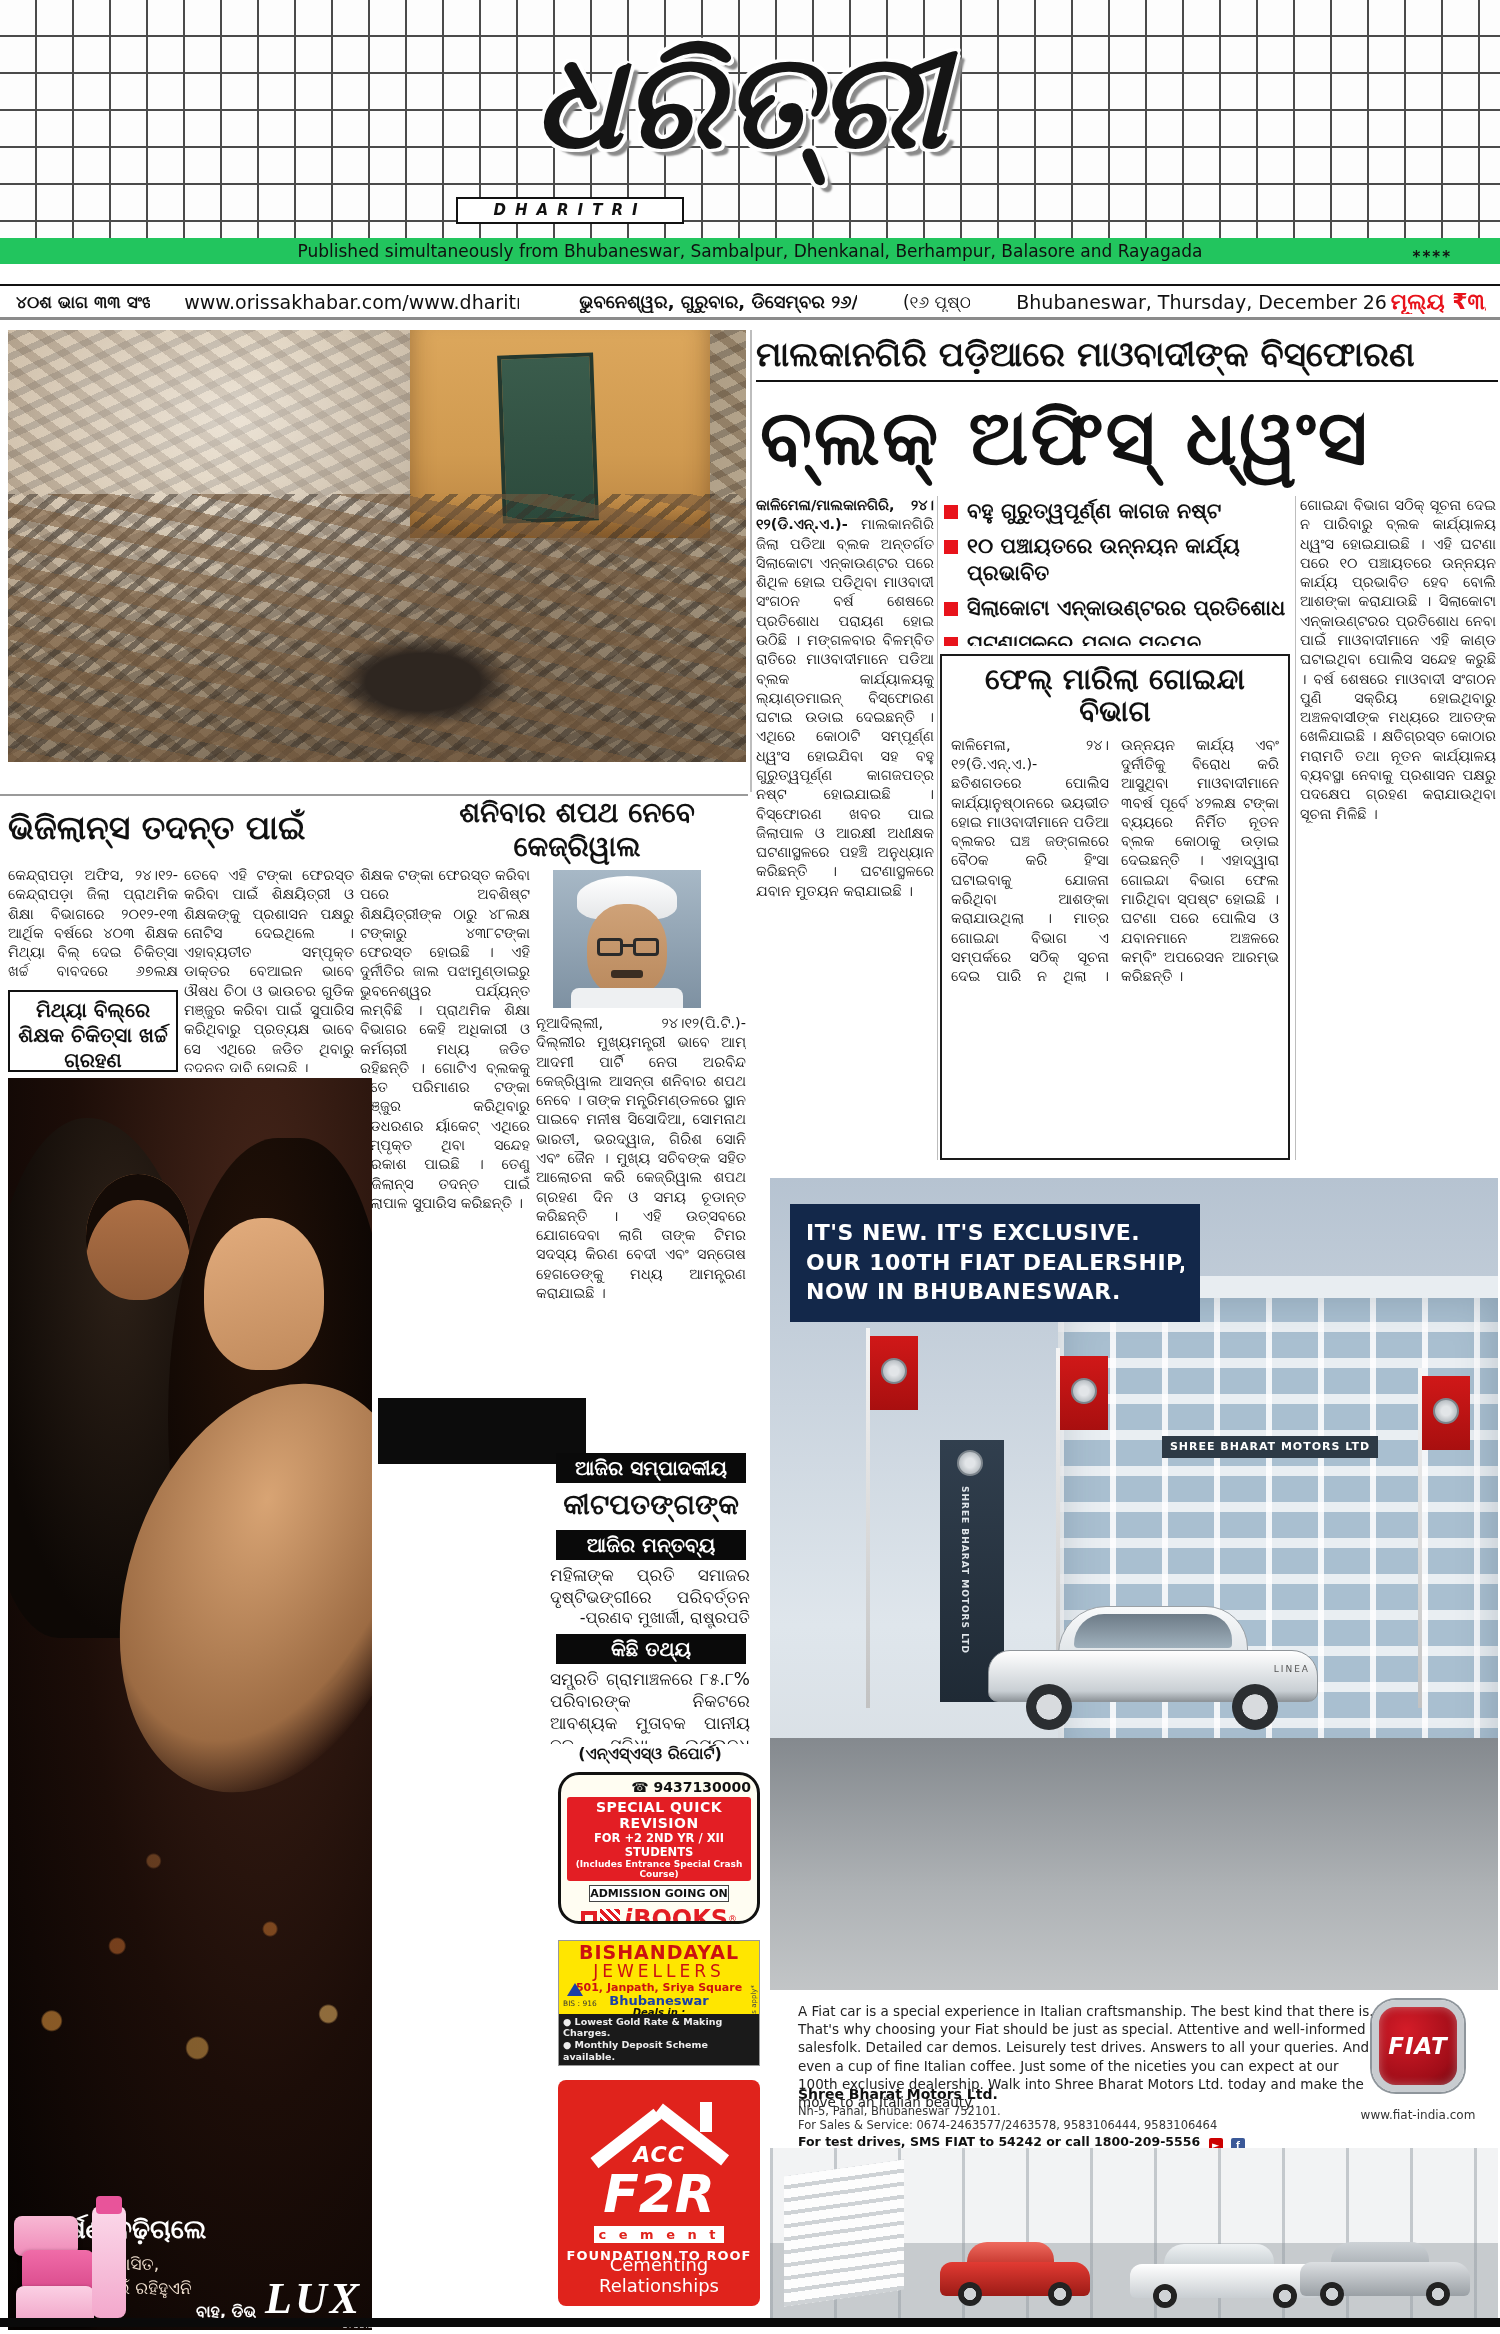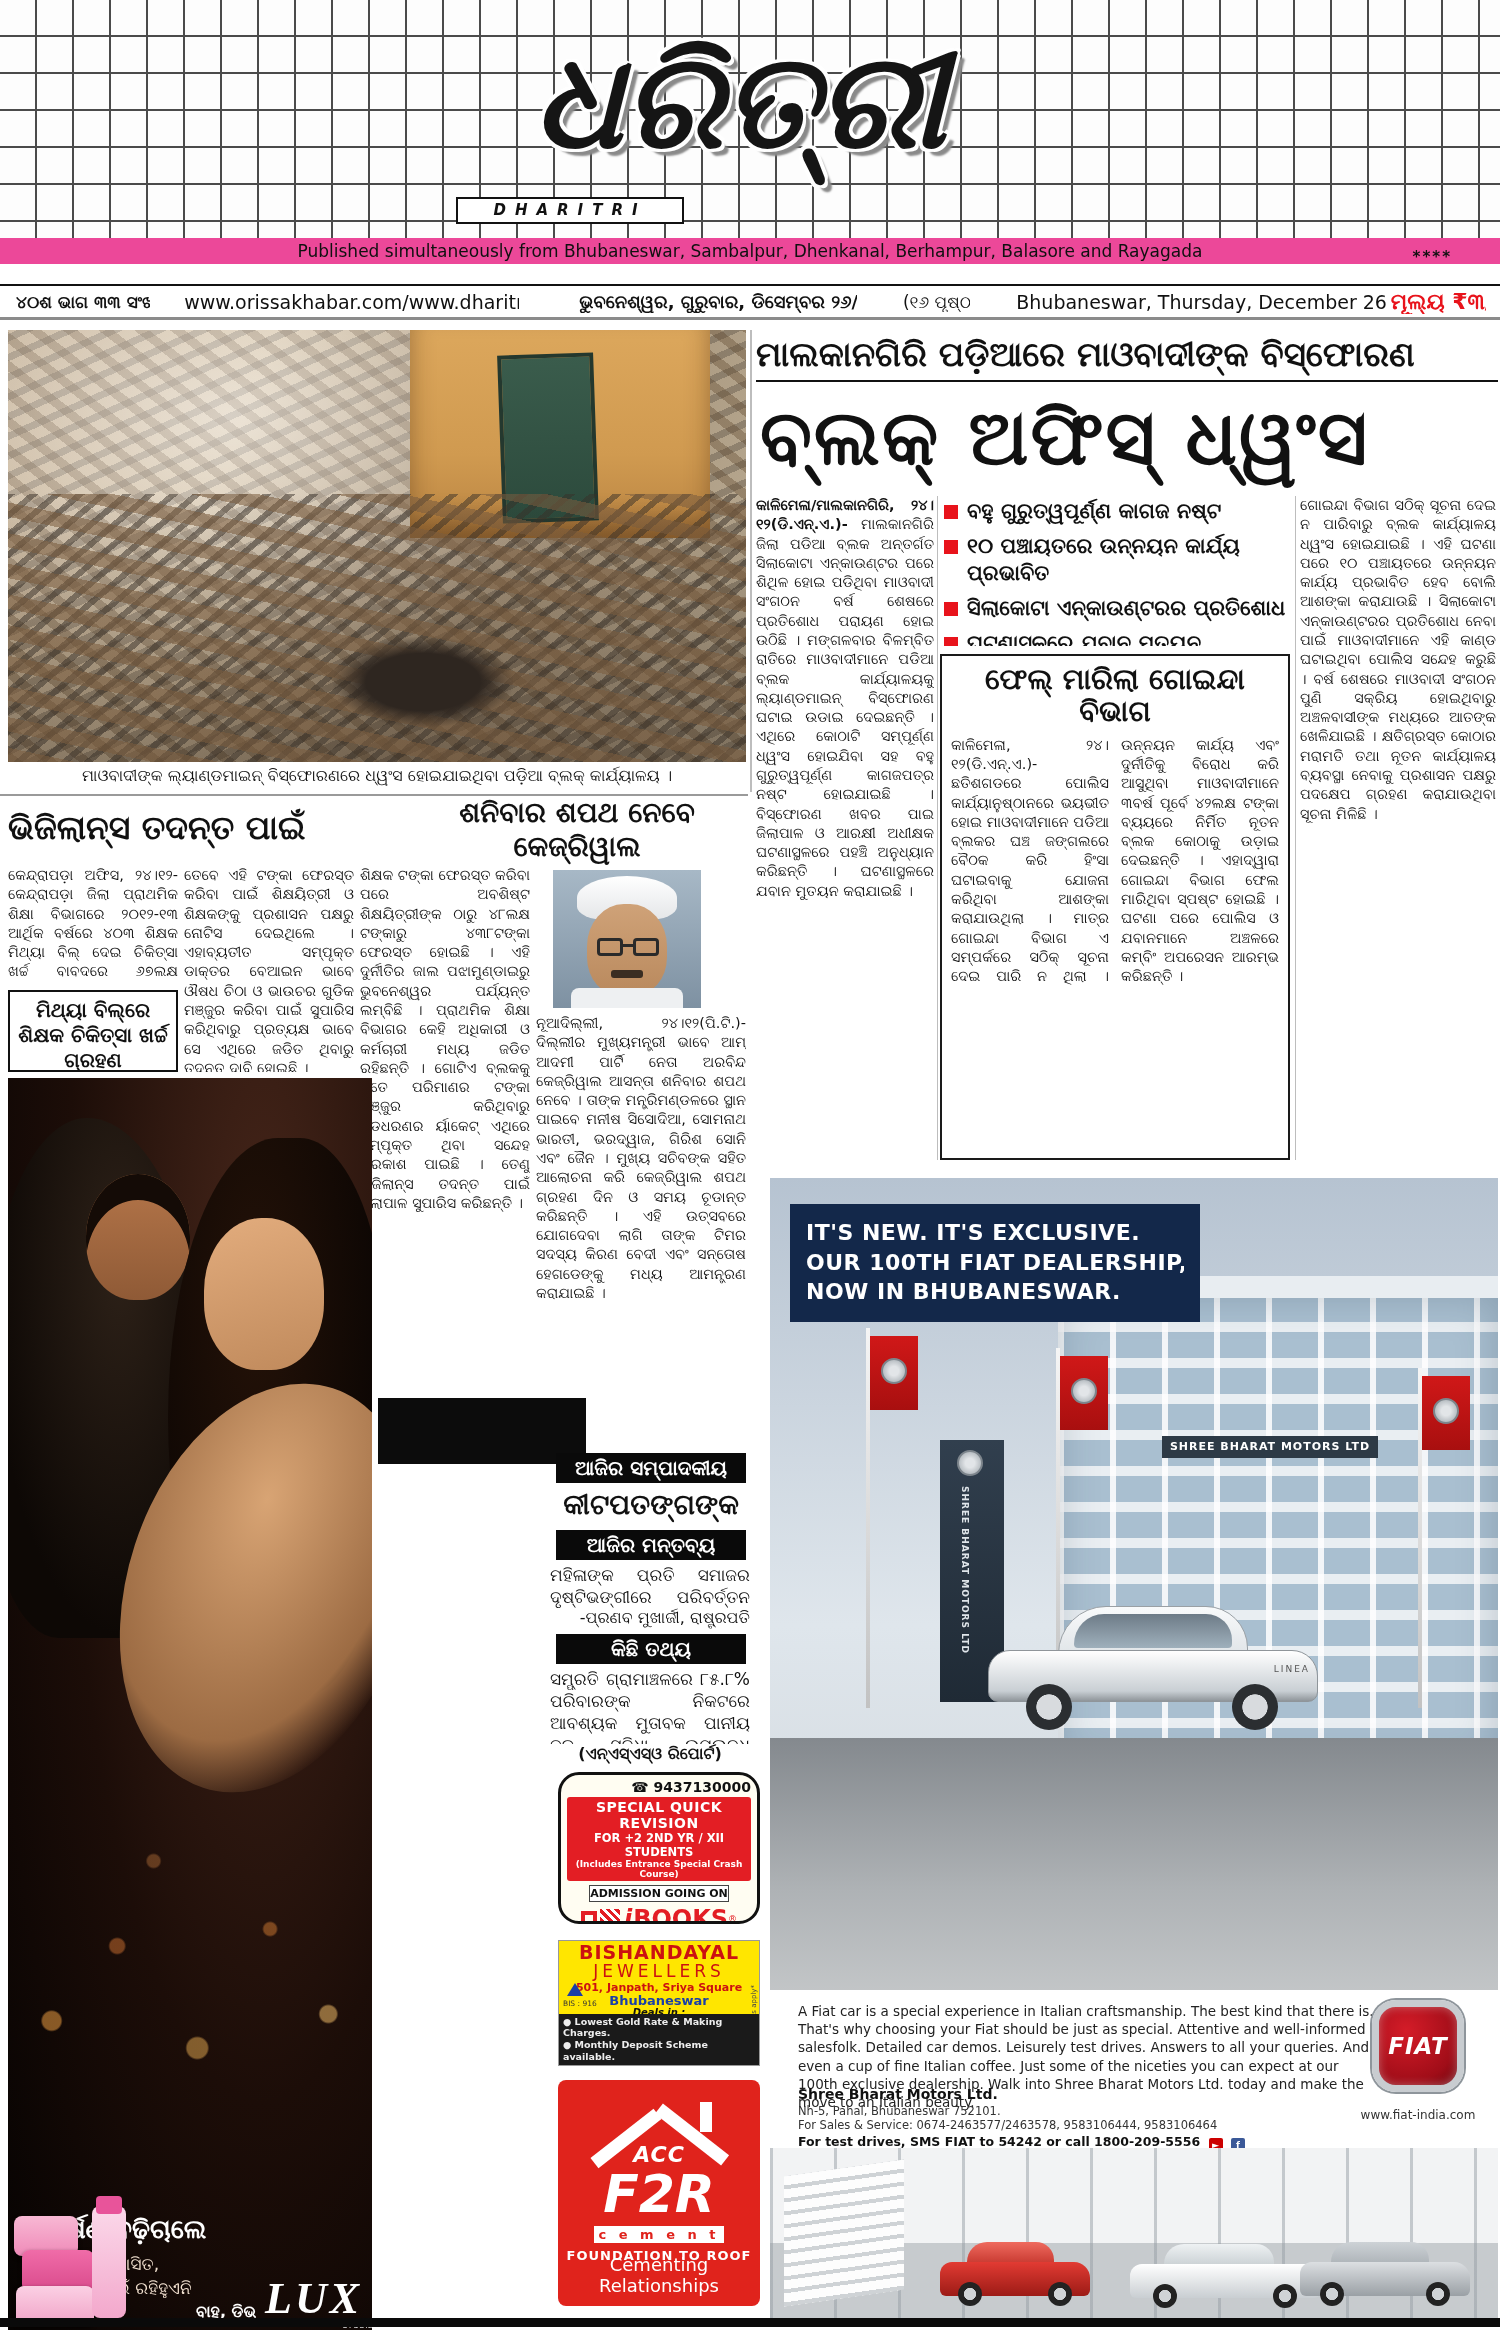--- a/index.html
+++ b/index.html
@@ -10,21 +10,21 @@
   
   #masthead{position:absolute;left:0;top:0;width:1500px;height:238px;background:
     repeating-linear-gradient(to right, transparent 0 35px, #4b4b4b 35px 37px),
     repeating-linear-gradient(to bottom, transparent 0 35px, #4b4b4b 35px 37px),#fdfdfd;}
   .logo-odia{position:absolute;left:420px;top:6px;width:640px;height:200px;
     font-size:132px;font-weight:bold;font-style:italic;color:#151515;line-height:190px;text-align:center;
     text-shadow:-3px -3px 0 #fff,3px -3px 0 #fff,-3px 3px 0 #fff,3px 3px 0 #fff,7px 7px 2px #8a8a8a;overflow:hidden;}
   .dharitri-box{position:absolute;left:456px;top:197px;width:228px;height:27px;background:#fff;
     border:2px solid #111;font-size:15px;font-weight:bold;font-style:italic;letter-spacing:9px;
     text-align:center;line-height:23px;color:#111;}
-  .published{position:absolute;left:0;top:238px;width:1500px;height:26px;background:#ec4899;
+  .published{position:absolute;left:0;top:238px;width:1500px;height:26px;background:#22c55e;
     font-size:17px;text-align:center;line-height:26px;color:#101010;}
   .stars{position:absolute;right:48px;top:248px;font-size:15px;font-weight:bold;letter-spacing:2px;color:#111;background:transparent;}
 
   
   #datebar{position:absolute;left:0;top:284px;width:1500px;height:36px;background:#fff;
     border-top:2px solid #111;border-bottom:3px solid #8b8b8b;display:flex;align-items:center;}
   #datebar span{white-space:nowrap;overflow:hidden;}
   .db-edition{margin-left:16px;font-size:17px;font-weight:bold;}
   .db-site{margin-left:34px;font-size:19px;}
   .db-odate{margin-left:60px;font-size:18px;font-weight:bold;}
@@ -271,21 +271,20 @@
     <span class="db-edate">Bhubaneswar,  Thursday, December 26 / 2013</span>
     <span class="db-price">ମୂଲ୍ୟ ₹୩/-</span>
   </div>
 
   <div id="mainphoto">
     <div class="ph-wall"></div>
     <div class="ph-door"></div>
     <div class="ph-debris"></div>
     <div class="ph-char"></div>
   </div>
-  <div class="caption">ମାଓବାଦୀଙ୍କ ଲ୍ୟାଣ୍ଡମାଇନ୍ ବିସ୍ଫୋରଣରେ ଧ୍ୱଂସ ହୋଇଯାଇଥିବା ପଡ଼ିଆ ବ୍ଲକ୍ କାର୍ଯ୍ୟାଳୟ ।</div>
   <div class="caption-rule"></div>
 
   <div class="kicker">ମାଲକାନଗିରି ପଡ଼ିଆରେ ମାଓବାଦୀଙ୍କ ବିସ୍ଫୋରଣ</div>
   <div class="kicker-rule"></div>
   <div class="lead-headline">ବ୍ଲକ୍ ଅଫିସ୍ ଧ୍ୱଂସ</div>
 
   <div class="lead-colA"><span class="dateline">କାଳିମେଳା/ମାଲକାନଗିରି, ୨୪।୧୨(ଡି.ଏନ୍.ଏ.)-</span> <span>ମାଲକାନଗିରି ଜିଲା ପଡିଆ ବ୍ଲକ ଅନ୍ତର୍ଗତ ସିଲାକୋଟା ଏନ୍‌କାଉଣ୍ଟର ପରେ ଶିଥିଳ ହୋଇ ପଡିଥିବା ମାଓବାଦୀ ସଂଗଠନ ବର୍ଷ ଶେଷରେ ପ୍ରତିଶୋଧ ପରାୟଣ ହୋଇ ଉଠିଛି । ମଙ୍ଗଳବାର ବିଳମ୍ବିତ ରାତିରେ ମାଓବାଦୀମାନେ ପଡିଆ ବ୍ଲକ କାର୍ଯ୍ୟାଳୟକୁ ଲ୍ୟାଣ୍ଡମାଇନ୍ ବିସ୍ଫୋରଣ ଘଟାଇ ଉଡାଇ ଦେଇଛନ୍ତି । ଏଥିରେ କୋଠାଟି ସମ୍ପୂର୍ଣ୍ଣ ଧ୍ୱଂସ ହୋଇଯିବା ସହ ବହୁ ଗୁରୁତ୍ୱପୂର୍ଣ୍ଣ କାଗଜପତ୍ର ନଷ୍ଟ ହୋଇଯାଇଛି । ବିସ୍ଫୋରଣ ଖବର ପାଇ ଜିଲାପାଳ ଓ ଆରକ୍ଷୀ ଅଧୀକ୍ଷକ ଘଟଣାସ୍ଥଳରେ ପହଞ୍ଚି ଅନୁଧ୍ୟାନ କରିଛନ୍ତି । ଘଟଣାସ୍ଥଳରେ ଯବାନ ମୁତୟନ କରାଯାଇଛି ।</span></div>
 
   <div class="bullets">
     <div class="bullet">

